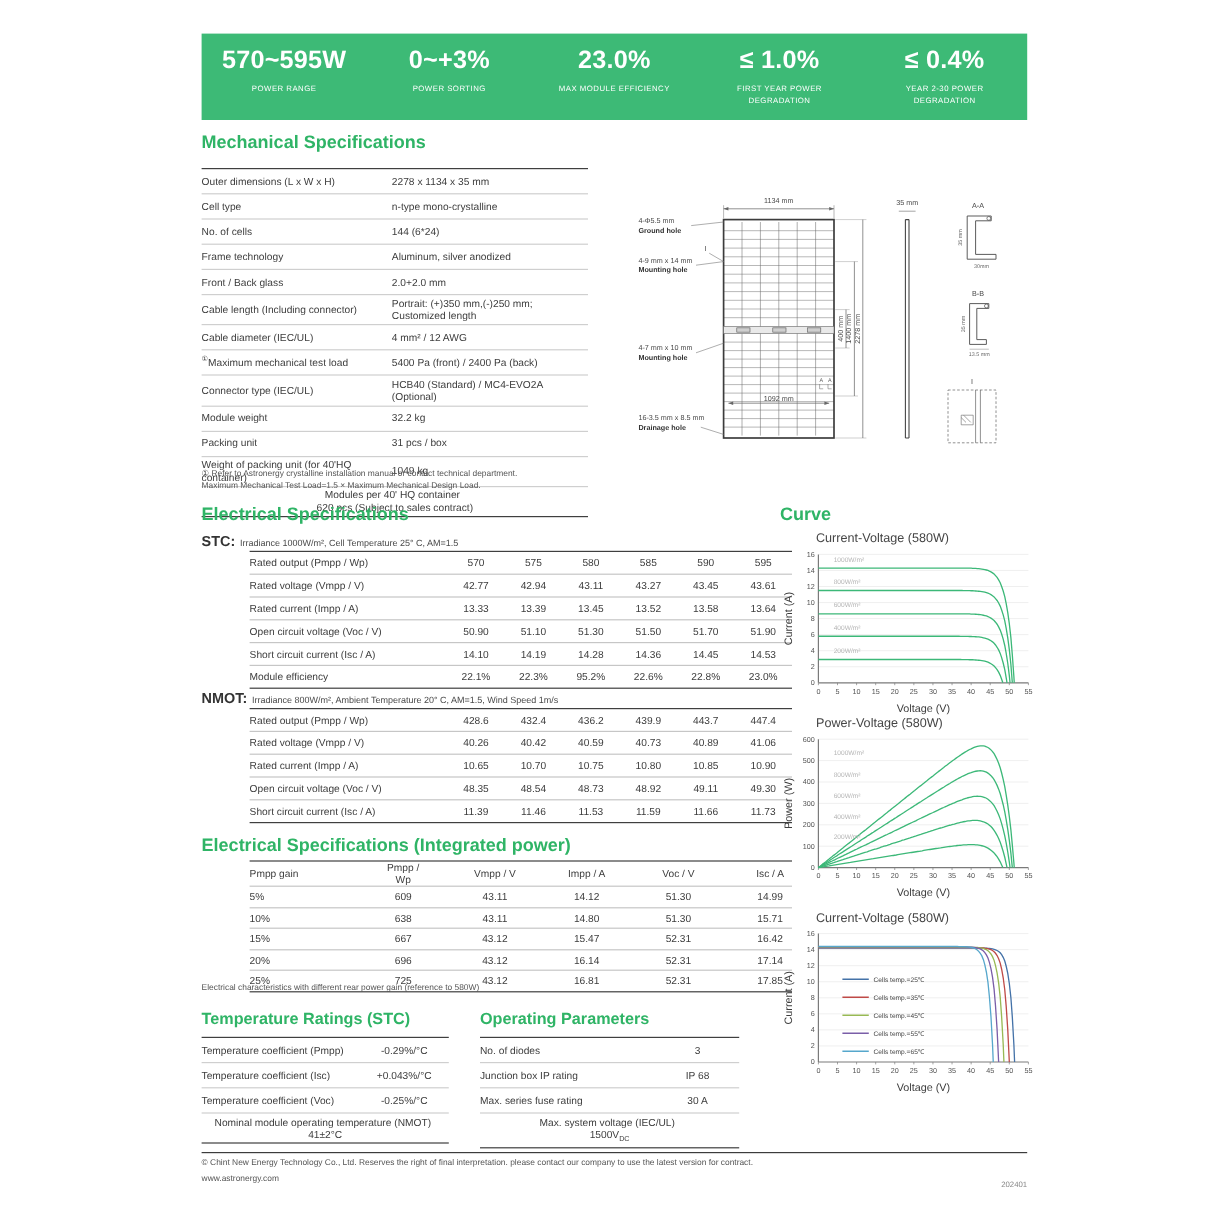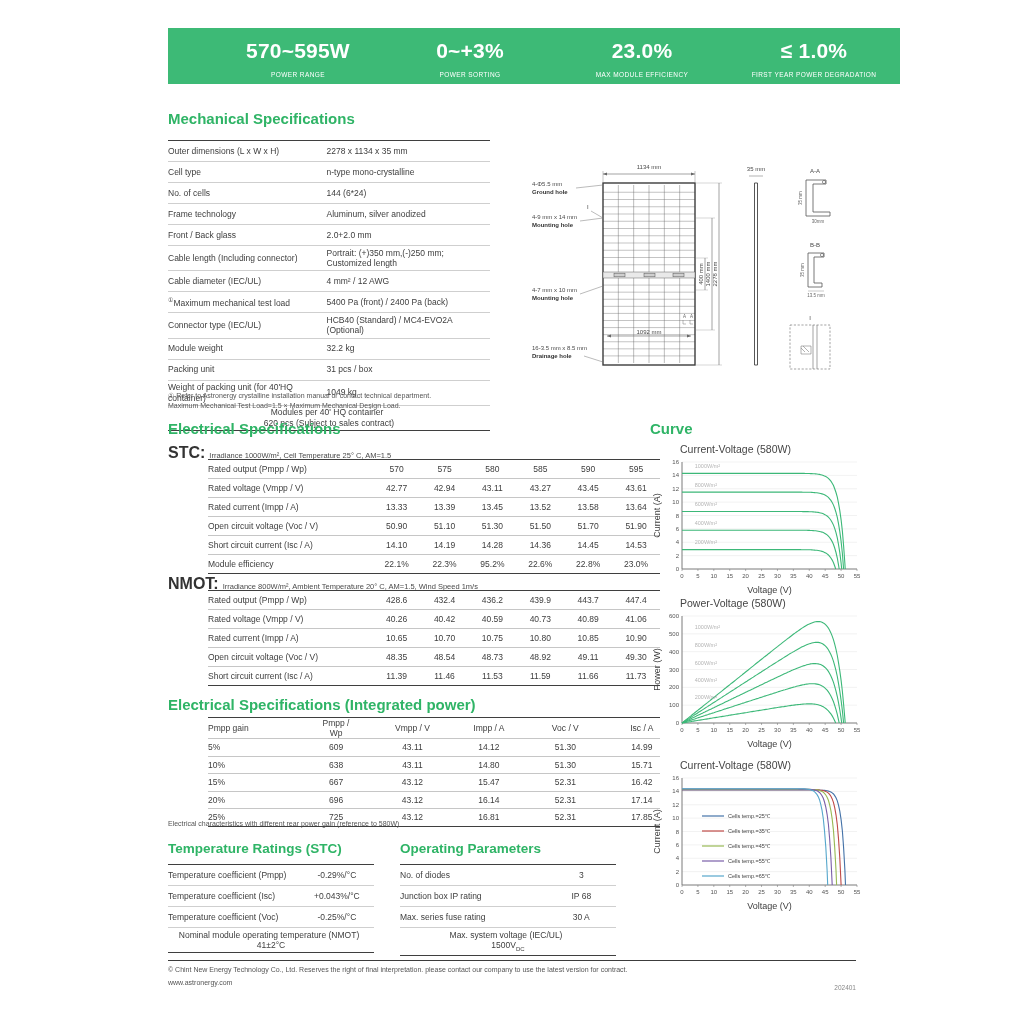--- a/index.html
+++ b/index.html
@@ -31,21 +31,21 @@
   
   .grid{border-top:1.5px solid #3f3f3f;border-bottom:1.5px solid #3f3f3f;font-size:8.5px;margin-left:40px;}
   .grow{display:flex;align-items:center;border-bottom:1px solid #c6c6c6;min-height:18px;}
   .grow:last-child{border-bottom:none;}
   .glabel{flex:0 0 36%;padding-right:2px;}
   .gcell{flex:1;text-align:center;}
   .int .glabel{flex:0 0 15%;text-align:left;}
   .int .grow{min-height:16.5px;gap:40px;}
 
   .cond-line{font-size:7.5px;color:#4a4a4a;}
-  .cond-line b{font-size:16px;font-weight:bold;color:#333;margin-right:4px;}
+  .cond-line b{font-size:12px;font-weight:bold;color:#333;margin-right:4px;}
   .note{font-size:7px;color:#555;line-height:1.45;}
 
   
   .chart{position:absolute;left:652px;width:215px;}
   .chart-title{margin-left:28px;font-size:10.5px;color:#454545;margin-bottom:1px;}
 
   
   .footer-line{border-top:1.5px solid #3c3c3c;}
   .foot-txt{font-size:7px;color:#555;}
   .foot-code{font-size:6.5px;color:#888;}
@@ -53,36 +53,40 @@
   
   .dtx{font-size:6px;fill:#4a4a4a;}
   .dtb{font-size:6px;font-weight:bold;fill:#333;}
   .dts{font-size:4.5px;fill:#666;}
 </style>
 </head>
 <body>
 
 <div class="page">
 
-  <div class="abs banner" style="left:168px;top:28px;width:688px;height:56px;padding-left:44px;">
+  <div class="abs banner" style="left:168px;top:28px;width:688px;height:72px;">
     <div class="b-item">
       <div class="b-val">570~595W</div>
       <div class="b-lbl">POWER RANGE</div>
     </div>
     <div class="b-item">
       <div class="b-val">0~+3%</div>
       <div class="b-lbl">POWER SORTING</div>
     </div>
     <div class="b-item">
       <div class="b-val">23.0%</div>
       <div class="b-lbl">MAX MODULE EFFICIENCY</div>
     </div>
     <div class="b-item">
       <div class="b-val">≤ 1.0%</div>
       <div class="b-lbl">FIRST YEAR POWER DEGRADATION</div>
+    </div>
+    <div class="b-item">
+      <div class="b-val">≤ 0.4%</div>
+      <div class="b-lbl">YEAR 2-30 POWER DEGRADATION</div>
     </div>
   </div>
 
   <div class="abs sec-title" style="left:168px;top:110px;">Mechanical Specifications</div>
   <div class="abs spec-table mech" style="left:168px;top:140px;width:322px;">
       <div class="trow">
         <div class="tlabel">Outer dimensions (L x W x H)</div>
         <div class="tvalue">2278 x 1134 x 35 mm</div>
       </div>
       <div class="trow">

